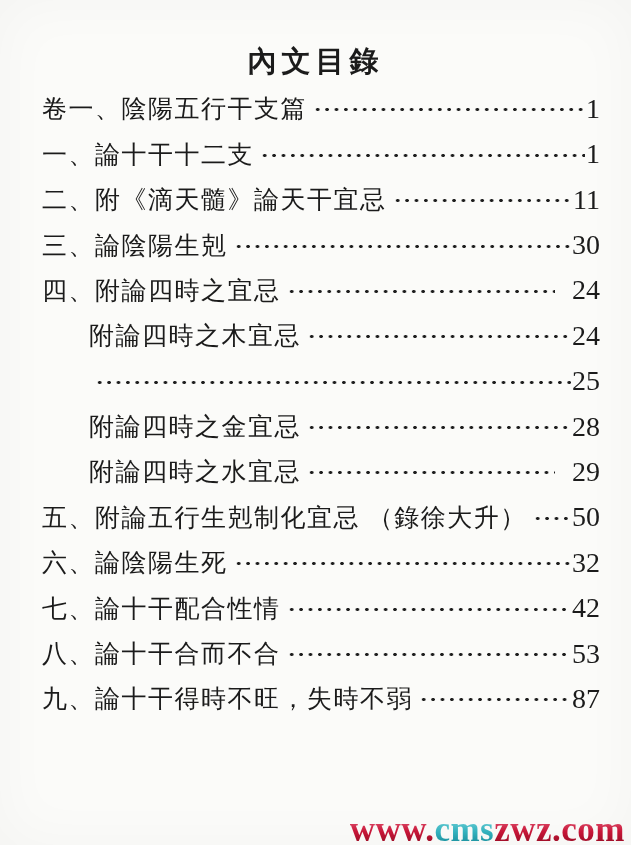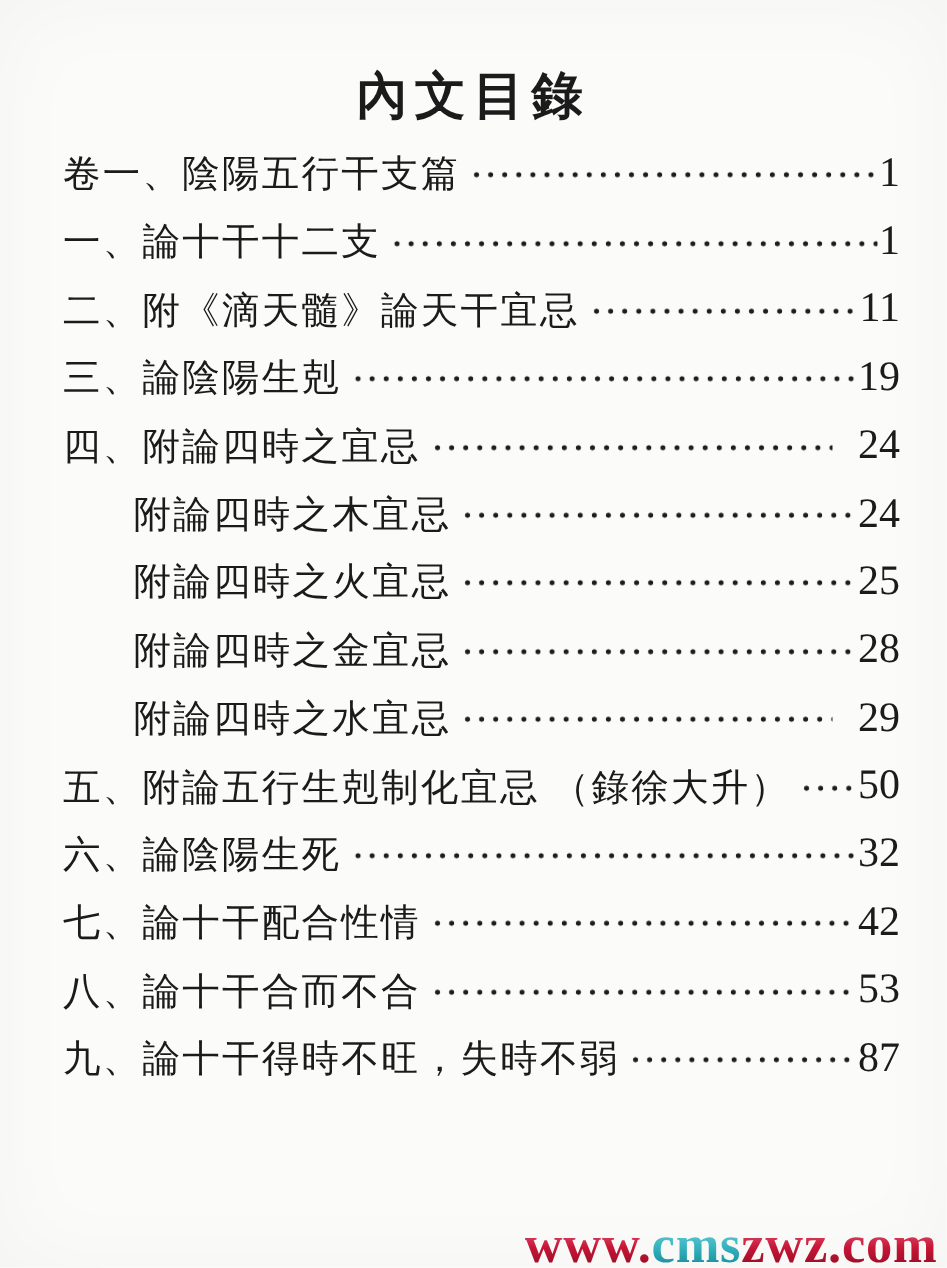--- a/index.html
+++ b/index.html
@@ -16,21 +16,21 @@
     background: #fbfbf9;
     overflow: hidden;
     font-family: "Liberation Serif", "DejaVu Serif", serif;
     color: #1b1b1b;
     box-shadow: inset 0 0 60px rgba(0,0,0,0.03);
   }
   .title {
     margin: 0;
     padding-top: 42px;
     text-align: center;
-    font-size: 34px;
+    font-size: 29px;
     line-height: 1.35;
     font-weight: 600;
     letter-spacing: 5px;
   }
   .toc {
     margin-top: 5px;
     padding-left: 42px;
     padding-right: 31px;
   }
   .row {
@@ -109,34 +109,33 @@
         <span class="pagenum">1</span>
       </div>
       <div class="row">
         <span class="label">二、附《滴天髓》論天干宜忌</span>
         <span class="dots"></span>
         <span class="pagenum">11</span>
       </div>
       <div class="row">
         <span class="label">三、論陰陽生剋</span>
         <span class="dots"></span>
-        <span class="pagenum">19</span>
+        <span class="pagenum">30</span>
       </div>
       <div class="row gap">
         <span class="label">四、附論四時之宜忌</span>
         <span class="dots"></span>
         <span class="pagenum">24</span>
       </div>
       <div class="row indent">
         <span class="label">附論四時之木宜忌</span>
         <span class="dots"></span>
         <span class="pagenum">24</span>
       </div>
       <div class="row indent">
-        <span class="label">附論四時之火宜忌</span>
         <span class="dots"></span>
         <span class="pagenum">25</span>
       </div>
       <div class="row indent">
         <span class="label">附論四時之金宜忌</span>
         <span class="dots"></span>
         <span class="pagenum">28</span>
       </div>
       <div class="row indent gap">
         <span class="label">附論四時之水宜忌</span>

